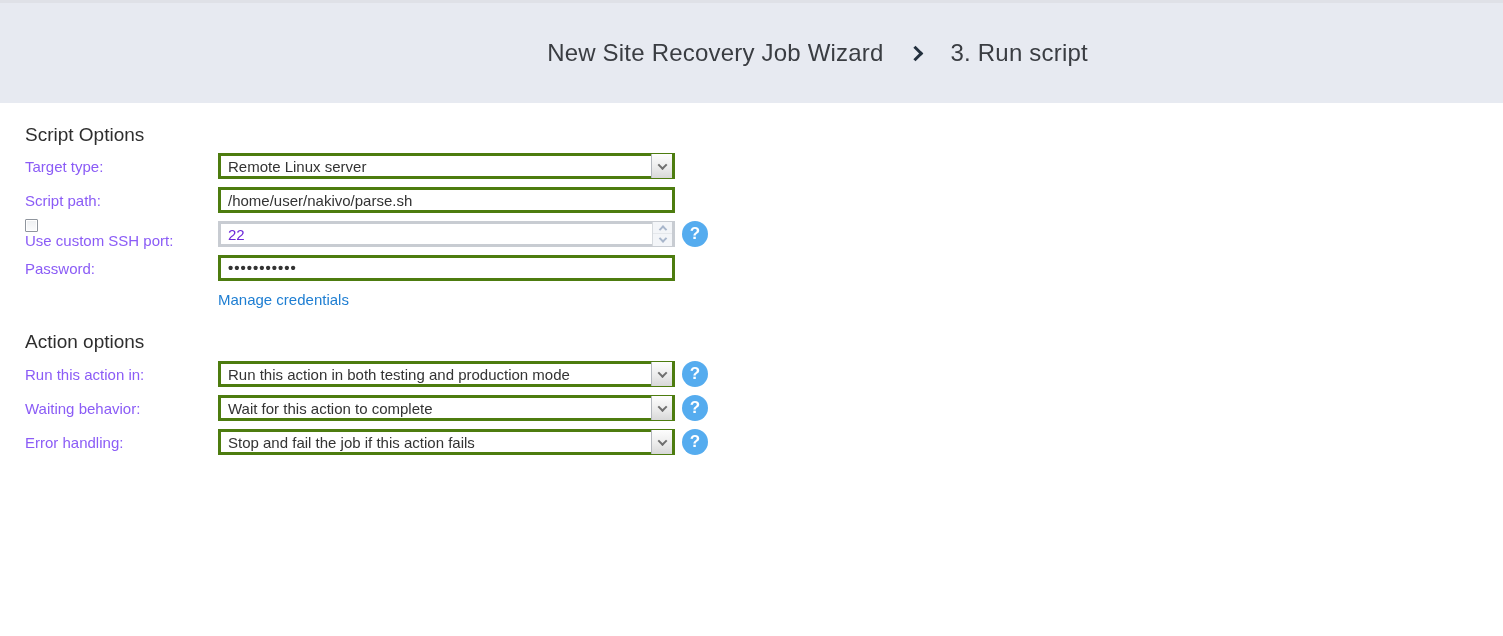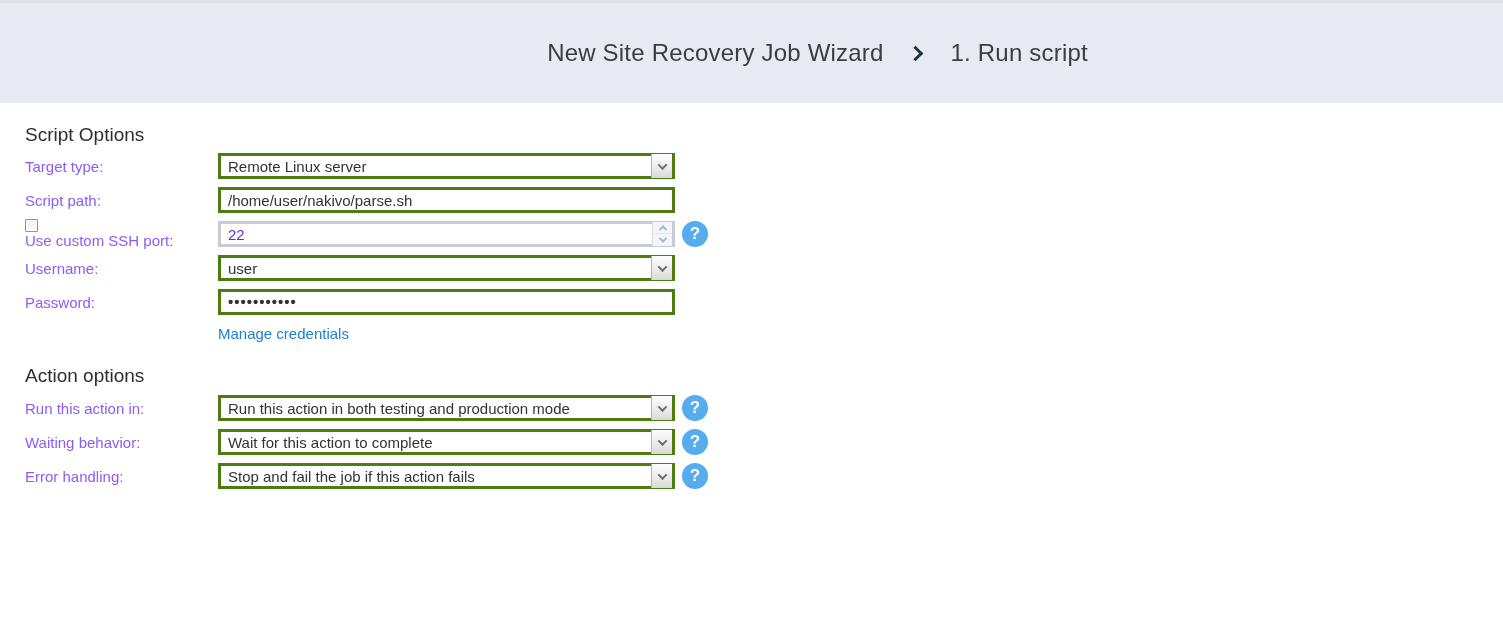--- a/index.html
+++ b/index.html
@@ -77,21 +77,21 @@
   .link-row { height: 20px; margin: 3px 0 10px 193px; display: flex; align-items: center; }
   .link { font-size: 15px; color: #1e7ed2; text-decoration: none; cursor: pointer; }
 </style>
 </head>
 <body>
 
 <div class="wizard-header">
   <div class="wizard-header-inner">
     <span class="wizard-title">New Site Recovery Job Wizard</span>
     <span class="crumb-chevron"></span>
-    <span class="wizard-step">1. Run script</span>
+    <span class="wizard-step">3. Run script</span>
   </div>
 </div>
 
 <div class="content">
 
   <div class="section-heading first">Script Options</div>
 
   <div class="row">
     <div class="row-label">Target type:</div>
     <div class="field select">
@@ -122,29 +122,20 @@
             <span class="spin-up-chev"></span>
           </span>
         <span class="spin-cell">
             <span class="spin-down-chev"></span>
           </span>
       </span>
     </div>
     <span class="help-icon">?</span>
   </div>
 
-  <div class="row">
-    <div class="row-label">Username:</div>
-    <div class="field select">
-      <span class="value">user</span>
-      <span class="select-btn">
-          <span class="chev"></span>
-        </span>
-    </div>
-  </div>
 
   <div class="row">
     <div class="row-label">Password:</div>
     <div class="field">
       <span class="value password-value">•••••••••••</span>
     </div>
   </div>
 
   <div class="link-row">
     <a class="link">Manage credentials</a>

